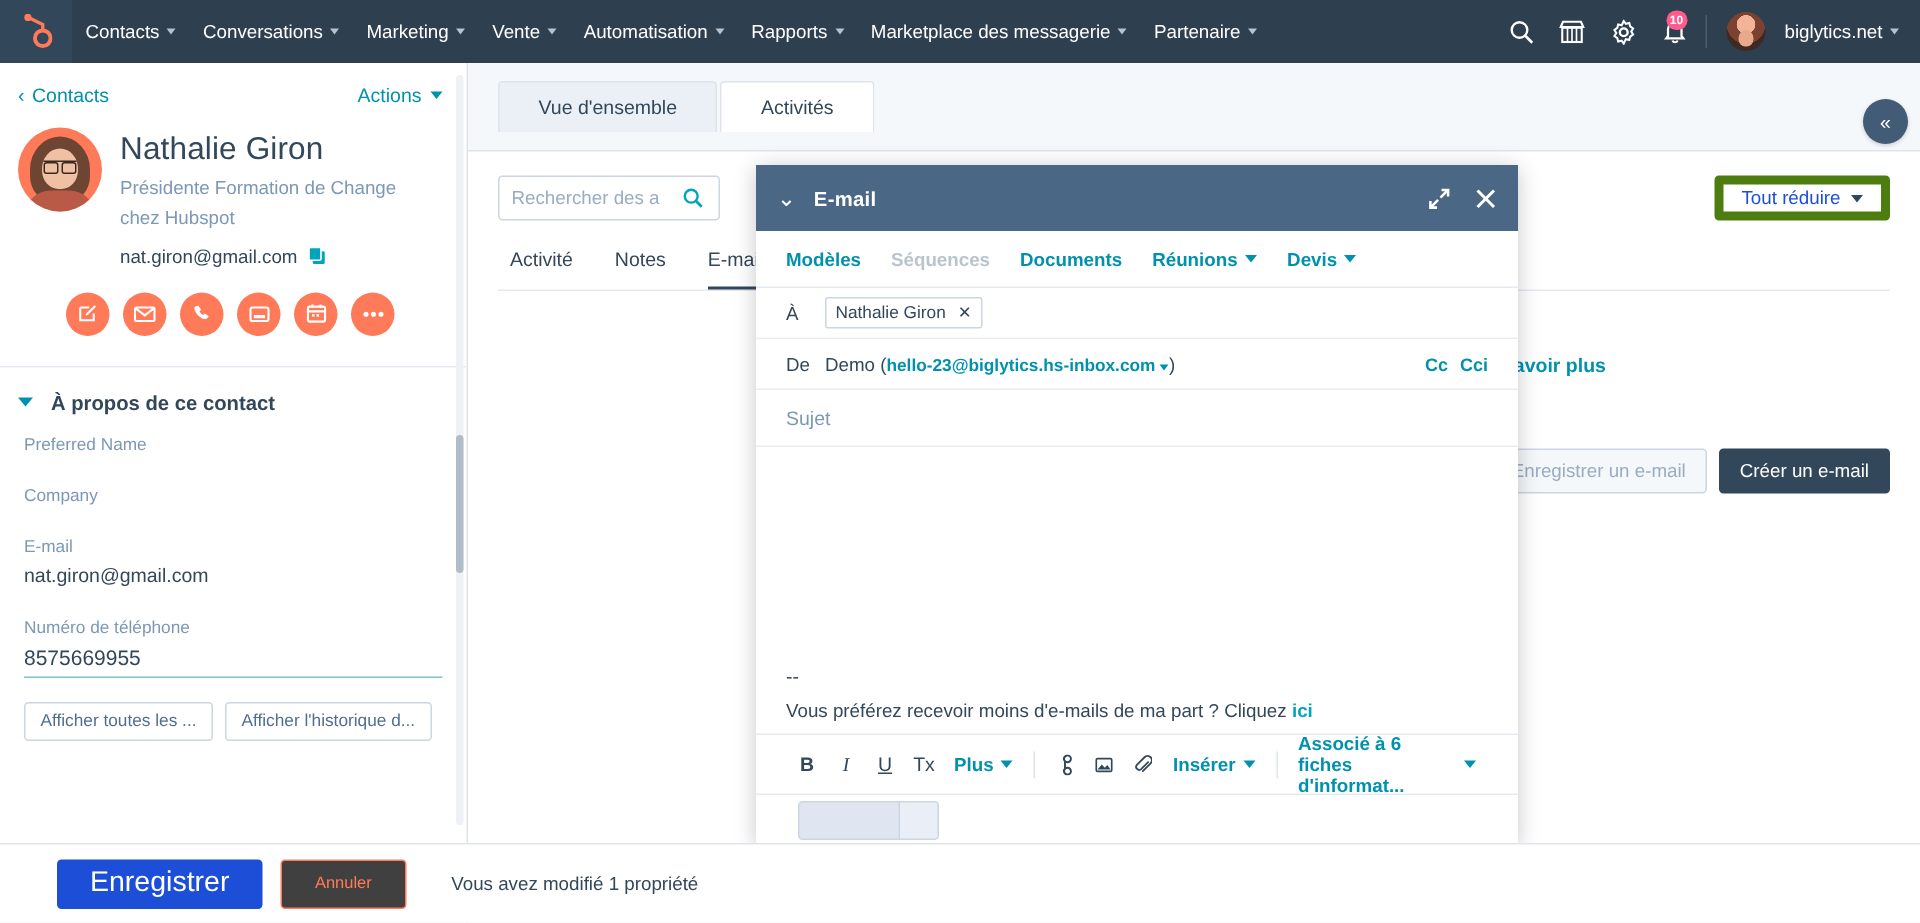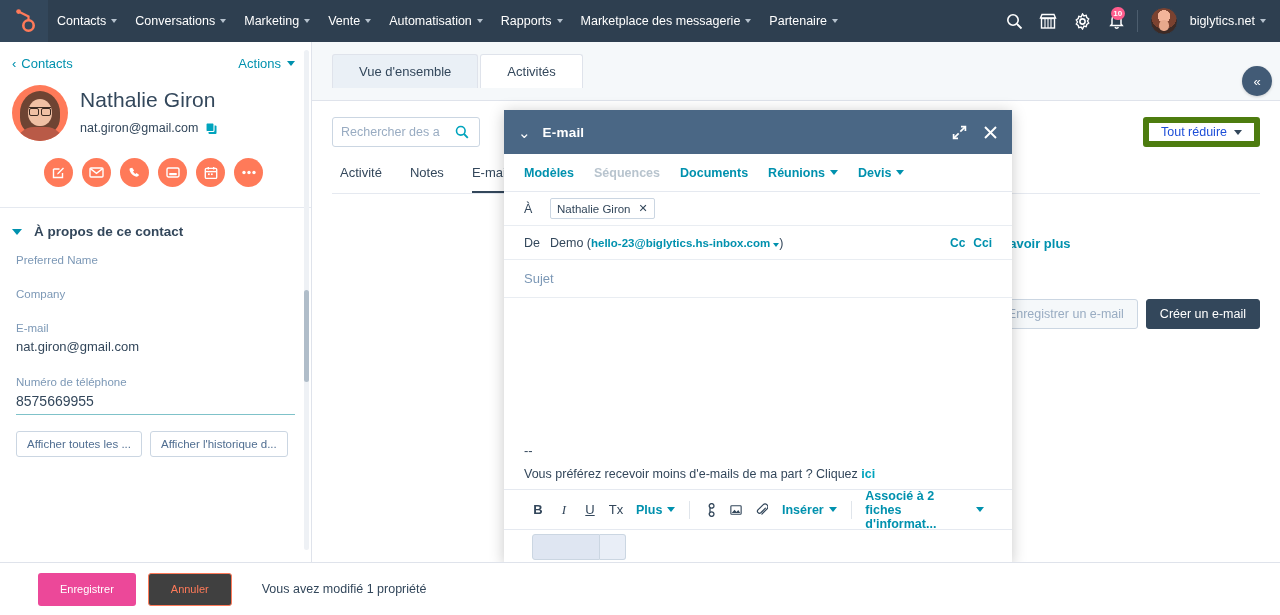--- a/index.html
+++ b/index.html
@@ -393,22 +393,22 @@
   }
 
   
   .bottombar {
     position: absolute; left: 0; bottom: 0; width: 1280px; height: 53px;
     background: #ffffff; border-top: 1px solid #dfe3eb;
     display: flex; align-items: center; padding-left: 38px; gap: 12px;
     z-index: 70;
   }
   .btn-save {
-    background: #ec4899; color: #fff; border: none; border-radius: 3px;
-    font-size: 11px; height: 33px; padding: 0 22px; cursor: pointer;
+    background: #1d4ed8; color: #fff; border: none; border-radius: 3px;
+    font-size: 19px; height: 33px; padding: 0 22px; cursor: pointer;
     font-family: "Liberation Sans", sans-serif;
   }
   .btn-cancel {
     background: #404040; color: #ff7a59; border: 1px solid #ff7a59;
     border-radius: 3px; font-size: 11px; height: 33px; padding: 0 22px;
     cursor: pointer; font-family: "Liberation Sans", sans-serif;
   }
   .bottom-note { font-size: 12.5px; color: #33475b; margin-left: 18px; }
 </style>
 </head>
@@ -508,20 +508,21 @@
 
   <div class="contact-block">
     <div class="contact-avatar">
       <div class="hair"></div>
         <div class="face"></div>
         <div class="glasses"></div>
         <div class="body"></div>
     </div>
     <div class="contact-info">
       <div class="contact-name">Nathalie Giron</div>
+      <div class="contact-role">Présidente Formation de Change chez Hubspot</div>
       <div class="contact-email">
         <span>nat.giron@gmail.com</span>
         <span class="copy-icon">
           <svg width="13" height="13" viewBox="0 0 13 13">
               <rect x="3.5" y="3.5" width="8" height="8.5" rx="1" fill="#00a4bd"></rect>
               <rect x="1" y="1" width="8" height="8.5" rx="1" fill="#00a4bd" stroke="#fff" stroke-width="1.1"></rect>
             </svg>
         </span>
       </div>
     </div>
@@ -750,21 +751,21 @@
       <svg width="13" height="14" viewBox="0 0 13 14">
           <path d="M10.2 5 L5.2 10 a2.2 2.2 0 0 1-3.1-3.1 L7.6 1.4 a3.1 3.1 0 0 1 4.4 4.4 L6.4 11.4" fill="none" stroke="#33475b" stroke-width="1.3" stroke-linecap="round"></path>
         </svg>
     </span>
     <span class="et-link">
         <span>Insérer</span>
         <i class="caret"></i>
       </span>
     <span class="et-sep"></span>
     <span class="et-link">
-        <span>Associé à 2 fiches d'informat...</span>
+        <span>Associé à 6 fiches d'informat...</span>
         <i class="caret"></i>
       </span>
   </div>
 
   <div class="modal-footer">
     <button class="sendbtn"></button>
     <button class="sendcaret"></button>
   </div>
 </div>
 

